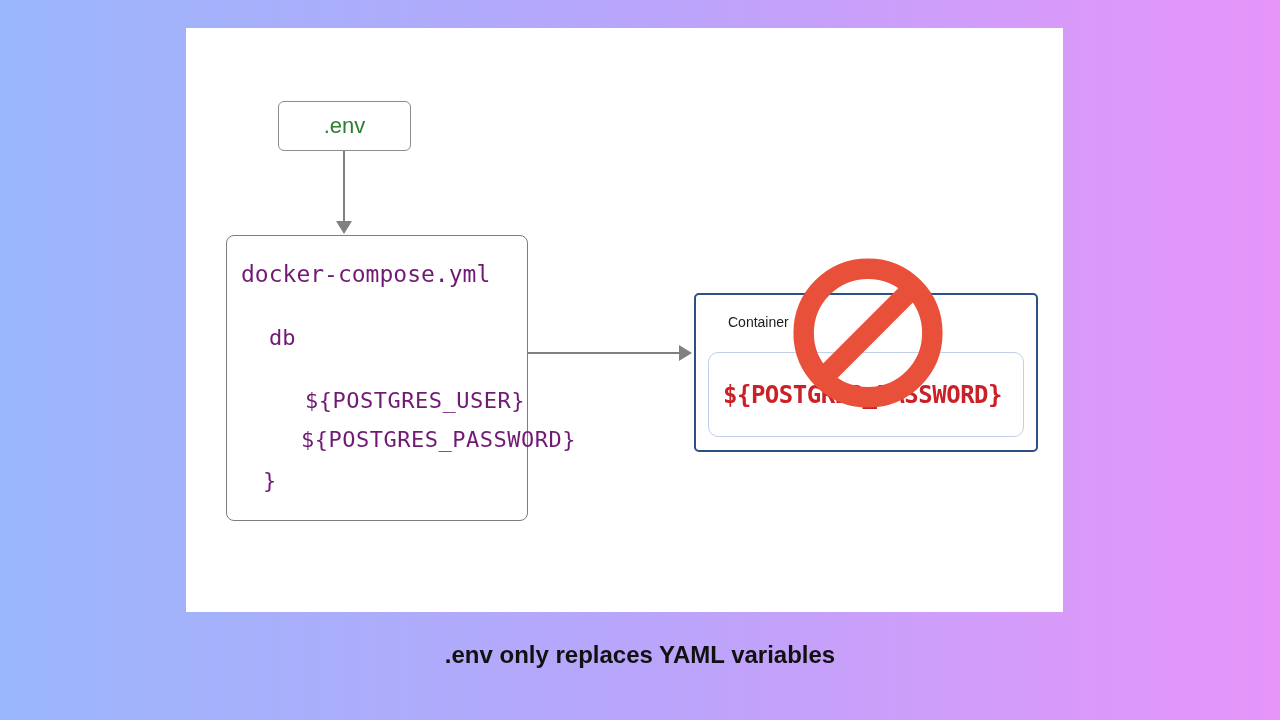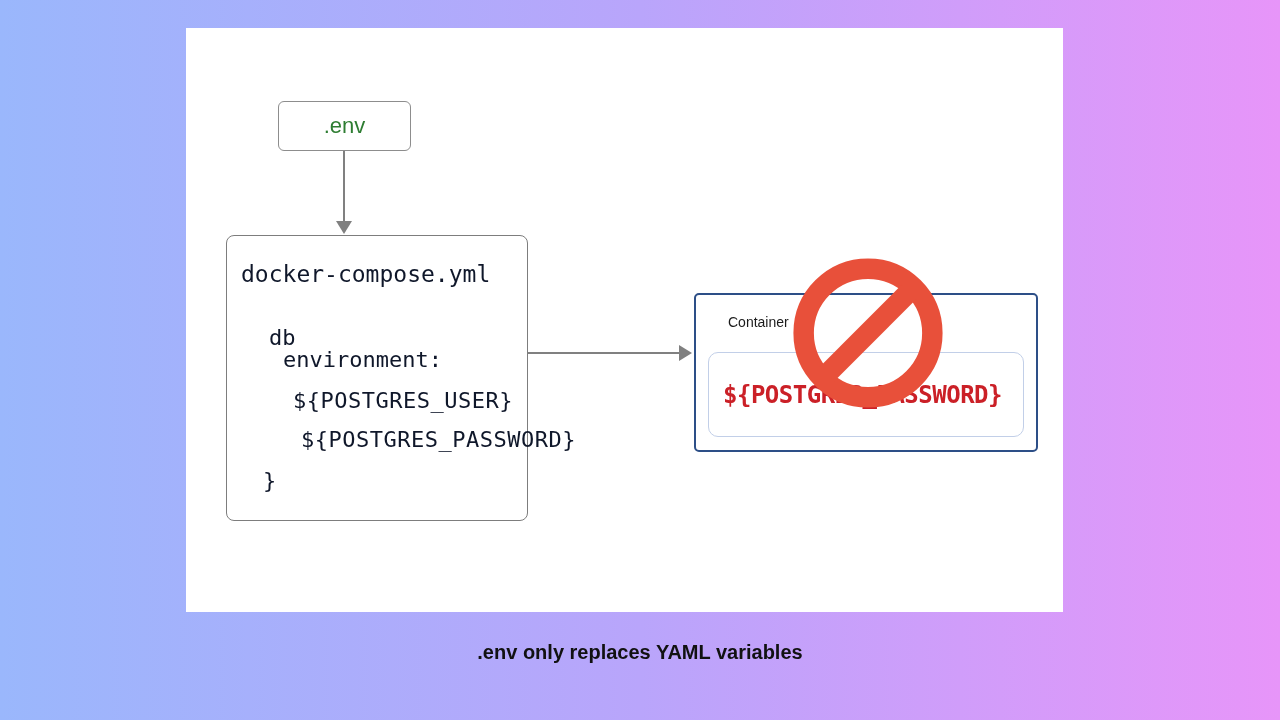--- a/index.html
+++ b/index.html
@@ -61,29 +61,29 @@
     left: 226px; top: 235px;
     width: 302px; height: 286px;
     background: #ffffff;
     border: 1.5px solid #7d7d7d;
     border-radius: 8px;
     box-sizing: border-box;
   }
   .code-line {
     position: absolute;
     font-family: "DejaVu Sans Mono", monospace;
-    color: #0f172a;
+    color: #701a75;
     white-space: pre;
     font-size: 22px;
     line-height: 24px;
   }
   .l0 { left: 14px; top: 26px; font-size: 23px; }
   .l1 { left: 42px; top: 73px; margin-top: 17px; }
   .l2 { left: 56px; top: 112px; }
-  .l3 { left: 66px; top: 153px; letter-spacing: 0.5px; }
+  .l3 { left: 78px; top: 153px; letter-spacing: 0.5px; }
   .l4 { left: 74px; top: 192px; letter-spacing: 0.5px; }
   .l5 { left: 36px; top: 233px; }
 
   
   .container-box {
     position: absolute;
     left: 694px; top: 293px;
     width: 344px; height: 159px;
     background: #ffffff;
     border: 2px solid #2d4f87;
@@ -121,21 +121,21 @@
     left: 790px; top: 255px;
     width: 156px; height: 156px;
   }
 
   
   .caption {
     position: absolute;
     left: 0; top: 641px;
     width: 1280px;
     text-align: center;
-    font-size: 20px;
+    font-size: 24px;
     font-weight: bold;
     color: #111111;
   }
 </style>
 </head>
 <body>
 
 <div class="panel">
 
   <div class="env-box" style="left:92px; top:73px;">
@@ -145,21 +145,20 @@
 </div>
 
 <div class="arrow-line v-line"></div>
 <div class="v-head"></div>
 <div class="arrow-line h-line"></div>
 <div class="h-head"></div>
 
 <div class="compose-box">
   <span class="code-line l0">docker-compose.yml</span>
   <span class="code-line l1">db</span>
-  <span class="code-line l2">environment:</span>
   <span class="code-line l3">${POSTGRES_USER}</span>
   <span class="code-line l4">${POSTGRES_PASSWORD}</span>
   <span class="code-line l5">}</span>
 </div>
 
 <div class="container-box">
   <span class="container-label">Container</span>
   <div class="container-inner">
     <span class="container-var">${POSTGRES_PASSWORD}</span>
   </div>

